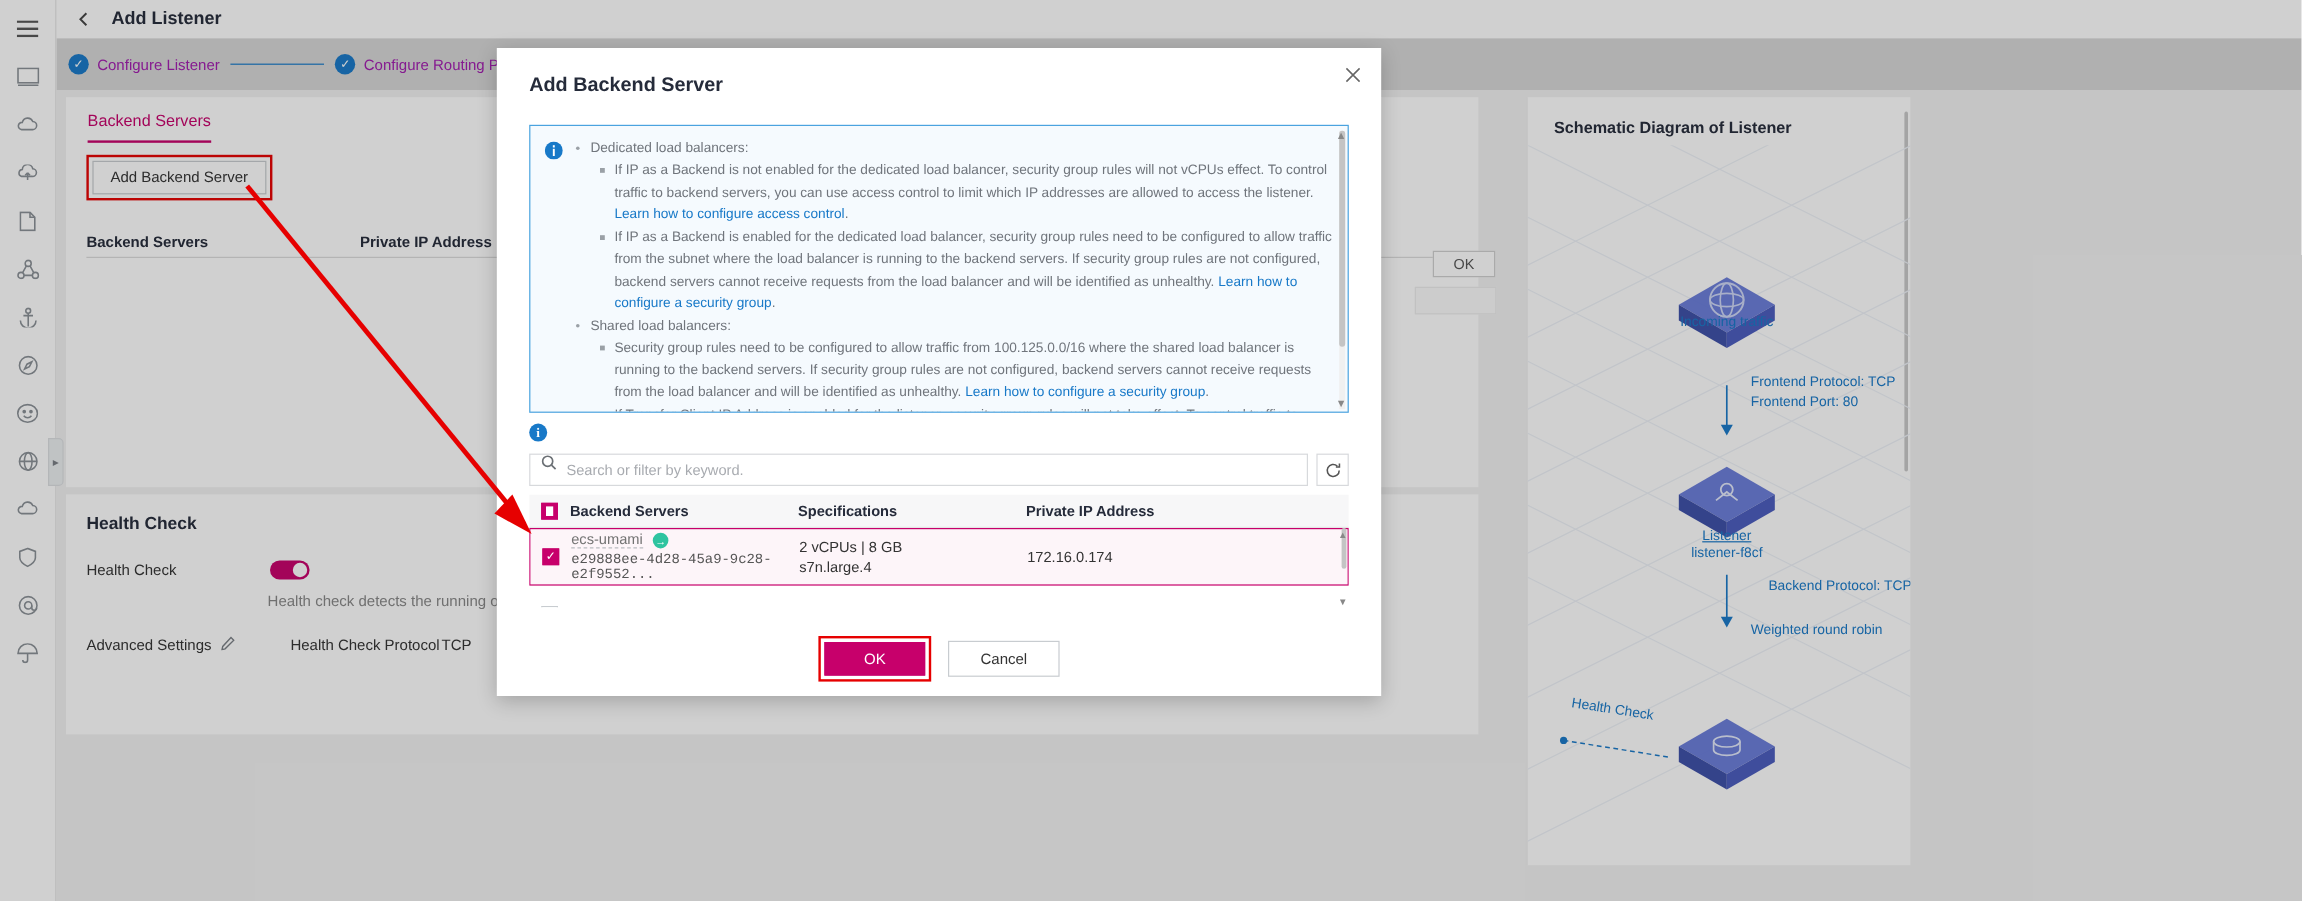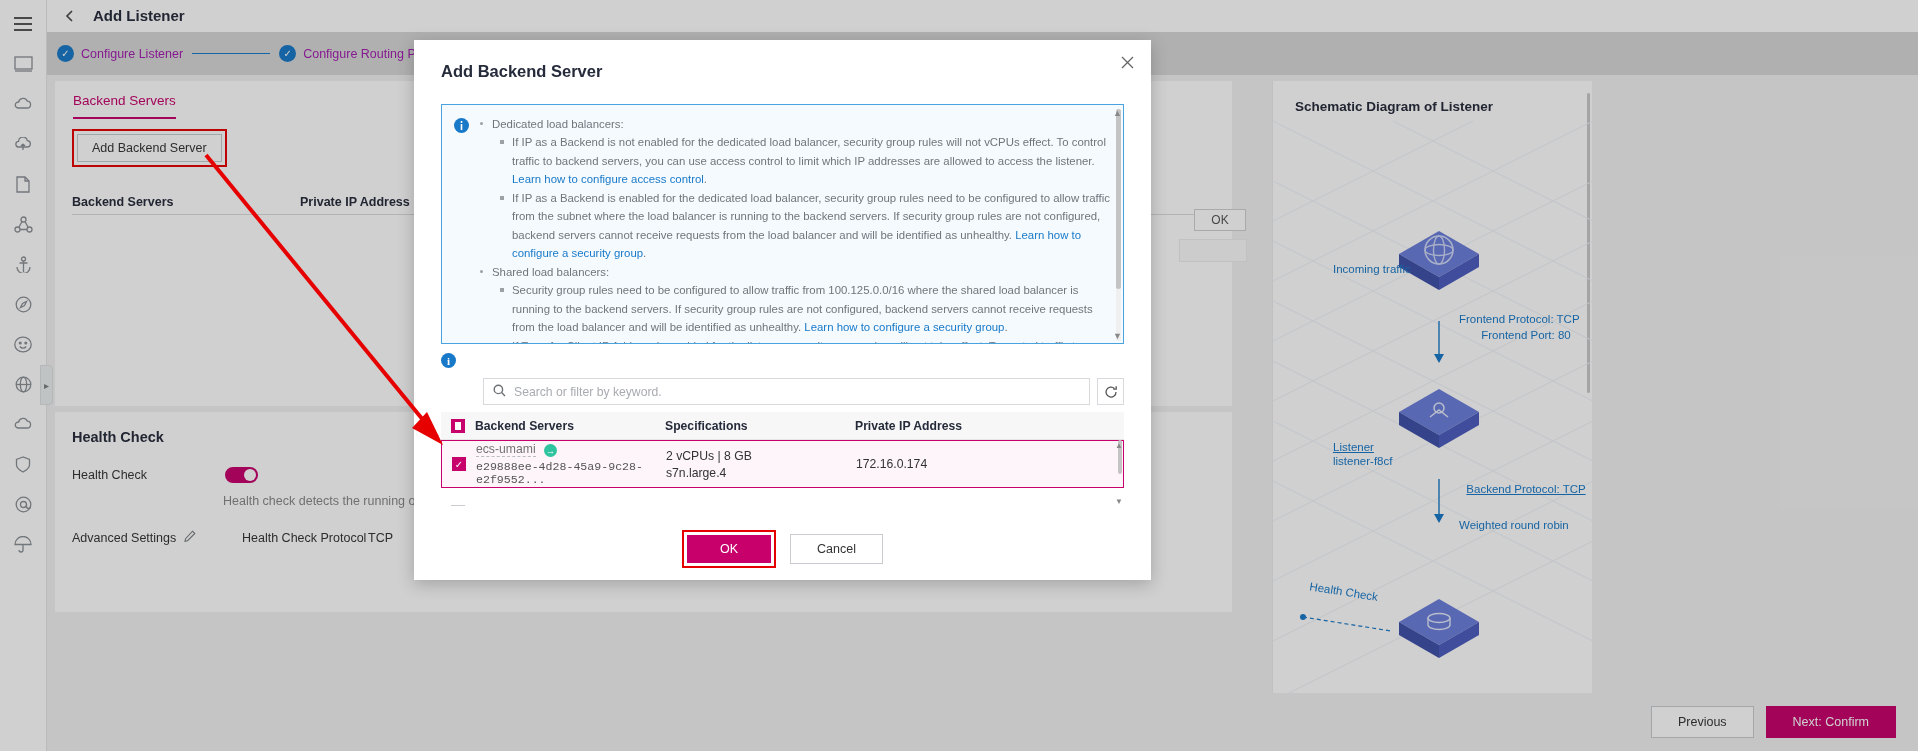--- a/index.html
+++ b/index.html
@@ -135,21 +135,21 @@
 
   
   .schematic {
     position: absolute; left: 1225px; top: 6px; width: 320px; height: 640px;
     background: #ffffff;
     border-left: 1px solid #ebebeb;
     overflow: hidden;
   }
   .sch-title { position:absolute; left: 22px; top: 18px; font-size: 13.5px; font-weight: bold; color: #252b3a; }
   .sch-wrap { position: absolute; left: 0; top: 40px; width: 320px; height: 600px; }
-  .sch-cap { position: absolute; font-size: 11.5px; color: #1879c8; line-height: 1.45; }
+  .sch-cap { position: absolute; font-size: 11.5px; color: #1879c8; text-align: center; line-height: 1.45; }
   .sch-scroll {
     position: absolute; right: 2px; top: 12px; width: 3px; height: 300px;
     background: #c9c9c9; border-radius: 2px;
   }
 
   
   .footer {
     position: absolute; left: 47px; bottom: 0; width: 1871px; height: 58px;
     background: #f2f2f2;
     display: flex; align-items: center; justify-content: flex-end;
@@ -234,21 +234,21 @@
     font-family: "Liberation Serif", serif; flex: none;
   }
 
   
   .searchrow {
     position: absolute; left: 27px; top: 338px; width: 683px;
     display: flex; align-items: center; gap: 7px;
   }
   .search {
     flex: 1; height: 27px; border: 1px solid #d7d9dc; background: #fff;
-    display: flex; align-items: center; gap: 8px; padding: 0 9px; margin-left: 42px;
+    display: flex; gap: 8px; padding: 0 9px;
   }
   .search input {
     border: none; outline: none; flex: 1; font-size: 12.2px;
     color: #333; font-family: "Liberation Sans", sans-serif;
     background: transparent;
   }
   .search input::placeholder { color: #a8abb0; }
   .refresh-btn {
     width: 27px; height: 27px; border: 1px solid #d7d9dc; background: #fff;
     display: flex; align-items: center; justify-content: center;
@@ -527,34 +527,30 @@
             <path d="M166 524 L166 537 L206 514 L206 501 Z" fill="#4a5cbe"></path>
             <ellipse cx="166" cy="497" rx="11" ry="4.5" fill="none" stroke="#e3e9fb" stroke-width="1.4"></ellipse>
             <path d="M155 497v7a11 4.5 0 0 0 22 0v-7" fill="none" stroke="#e3e9fb" stroke-width="1.4"></path>
           </g>
 
           <path d="M30 496 L118 510" stroke="#1879c8" stroke-width="1.2" stroke-dasharray="4 3"></path>
           <circle cx="30" cy="496" r="3" fill="#1879c8"></circle>
         </svg>
         <div class="sch-cap" style="left:60px; top:140px; width:212px;">Incoming traffic</div>
         <div class="sch-cap" style="left:186px; top:190px; width:134px; text-align:left;">Frontend Protocol: TCP</div>
-        <div class="sch-cap" style="left:186px; top:206px; width:134px; text-align:center;">Frontend Port: 80</div>
+        <div class="sch-cap" style="left:186px; top:206px; width:134px; text-align:left;">Frontend Port: 80</div>
         <div class="sch-cap" style="left:60px; top:318px; width:212px;text-decoration:underline;">Listener</div>
         <div class="sch-cap" style="left:60px; top:332px; width:212px;">listener-f8cf</div>
-        <div class="sch-cap" style="left:186px; top:360px; width:134px; text-align:center;text-decoration:underline;">Backend Protocol: TCP</div>
+        <div class="sch-cap" style="left:186px; top:360px; width:134px; text-align:right;">Backend Protocol: TCP</div>
         <div class="sch-cap" style="left:186px; top:396px; width:134px; text-align:left;">Weighted round robin</div>
         <div class="sch-cap" style="left:36px; top:465px; width:100px; text-align:left; transform:rotate(9deg);">Health Check</div>
       </div>
     </div>
   </div>
 
-  <div class="footer">
-    <button class="btn-prev">Previous</button>
-    <button class="btn-next">Next: Confirm</button>
-  </div>
 
   <div class="overlay"></div>
 
   <div class="modal">
     <div class="modal-close">
       <svg width="13" height="13" viewBox="0 0 13 13" fill="none" stroke="#666" stroke-width="1.3">
           <path d="M1 1l11 11M12 1L1 12"></path>
         </svg>
     </div>
     <div class="modal-title">Add Backend Server</div>

